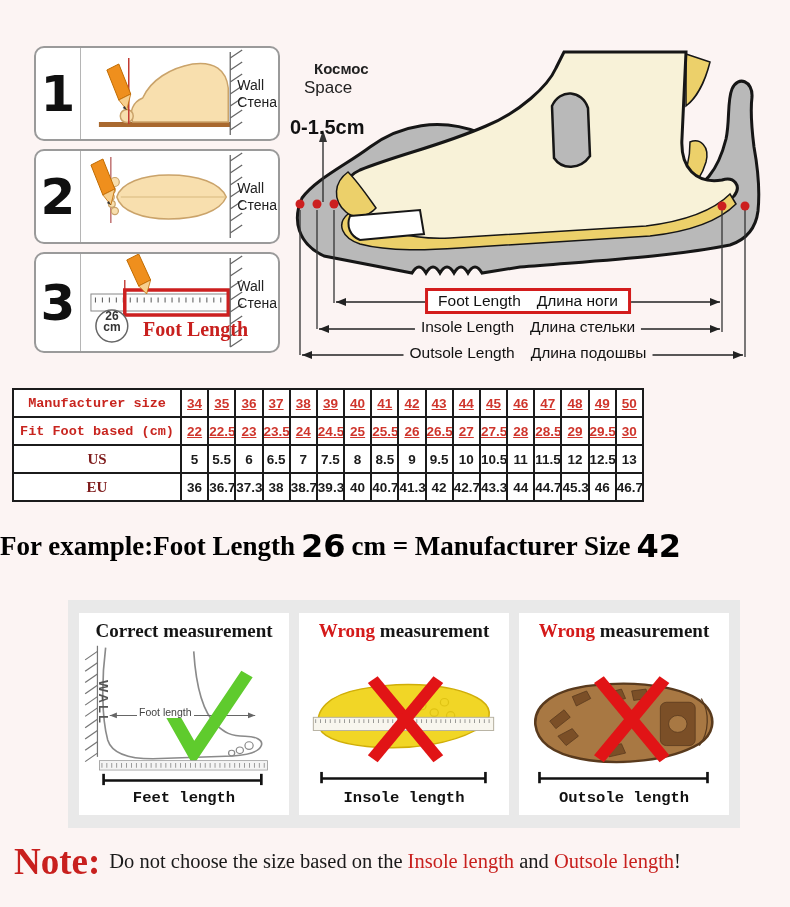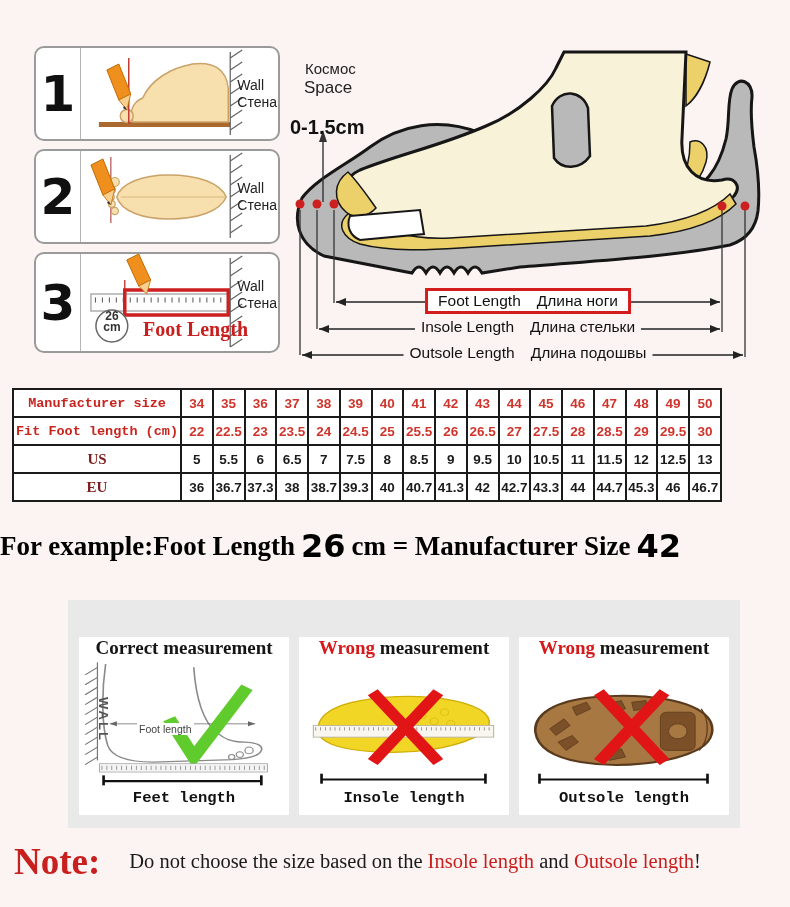--- a/index.html
+++ b/index.html
@@ -19,68 +19,68 @@
   .wall-label{position:absolute;right:1px;top:50%;transform:translateY(-50%);
               font-size:14px;color:#222;line-height:17px;text-align:left;}
   .badge{position:absolute;left:16px;top:57px;width:30px;text-align:center;
          font-size:12px;line-height:11px;color:#333;font-weight:bold;}
   .step3-caption{position:absolute;left:62px;top:64px;color:#c8201e;
                  font-family:"Liberation Serif",serif;font-weight:bold;font-size:20px;}
 
   
   .shoe-area{position:absolute;left:290px;top:42px;width:498px;height:325px;}
   .shoe-area svg{position:absolute;inset:0;width:100%;height:100%;}
-  .space-ru{position:absolute;left:15px;top:18px;font-size:15px;color:#222;}
+  .space-ru{position:absolute;left:24px;top:18px;font-size:15px;color:#222;font-weight:bold;}
   .space-en{position:absolute;left:14px;top:36px;font-size:17px;color:#222;}
   .space-val{position:absolute;left:0px;top:74px;font-size:20px;font-weight:bold;color:#111;}
   .dim-label{position:absolute;left:238px;transform:translateX(-50%);
              background:#fcf4f3;padding:0 6px;white-space:nowrap;display:flex;gap:16px;
              font-size:15.5px;color:#111;}
   .dim-label.boxed{background:#fff;border:3px solid #d31c1c;padding:1px 10px;}
   .dim-foot{top:246px;}
   .dim-insole{top:276px;}
   .dim-outsole{top:302px;}
 
   
-  .size-table{position:absolute;left:12px;top:388px;width:710px;border-collapse:collapse;
+  .size-table{position:absolute;left:12px;top:388px;width:632px;border-collapse:collapse;
               table-layout:fixed;background:#fff;}
   .size-table th,.size-table td{border:2px solid #1b1b1b;height:26px;text-align:center;
               font-weight:bold;padding:0;overflow:hidden;}
   .size-table th{width:166px;}
   .row-red th{font-family:"Liberation Mono",monospace;font-size:13.5px;color:#c8251f;}
-  .row-red td{color:#cf352c;font-size:13.5px;}
+  .row-red td{color:#cf352c;font-size:13.5px;text-decoration:underline;}
   .row-black th{font-family:"Liberation Serif",serif;font-size:15px;color:#7f1d1d;}
   .row-black td{color:#1b1b1b;font-size:13.5px;}
 
   
   .example{position:absolute;top:527px;left:0;right:0;text-align:left;color:#000000;
            font-family:"Liberation Serif",serif;font-weight:bold;font-size:27px;}
   .example .big{font-family:"DejaVu Sans",sans-serif;font-size:32px;margin:0 6px;
                 vertical-align:-2px;}
 
   
   .panels{position:absolute;left:68px;top:600px;width:672px;height:228px;background:#e9e9e9;
           display:flex;gap:10px;padding:13px 11px;box-sizing:border-box;}
   .panel{flex:1;background:#fff;position:relative;display:flex;flex-direction:column;
-         align-items:center;box-sizing:border-box;margin-top:24px;}
+         align-items:center;padding-top:7px;box-sizing:border-box;}
   .panel-title{font-family:"Liberation Serif",serif;font-weight:bold;font-size:19px;
                color:#151515;white-space:pre;}
   .panel-title .red{color:#d41a1a;}
   .panel-art{width:100%;flex:1;position:relative;}
   .panel-art svg{position:absolute;inset:0;width:100%;height:100%;}
   .panel-caption{font-size:15.5px;font-weight:bold;color:#111;padding:2px 0 8px;
                  font-family:Liberation Mono, monospace;}
   .wall-vert{position:absolute;left:17px;top:38px;writing-mode:vertical-rl;color:#555;
              font-size:13px;font-weight:bold;letter-spacing:2px;}
   .mini-label{position:absolute;left:58px;top:64px;font-size:10.5px;color:#444;
               background:#fff;padding:0 2px;}
 
   
   .note{position:absolute;left:14px;top:840px;width:770px;display:flex;align-items:center;
-        font-family:"Liberation Serif",serif;color:#1a1a1a;font-size:20.5px;gap:20px;}
+        font-family:"Liberation Serif",serif;color:#1a1a1a;font-size:20.5px;}
   .note-label{color:#c8201e;font-weight:bold;font-size:37px;margin-right:9px;}
   .note-text .red{color:#c8201e;}
 </style>
 </head>
 <body>
 
 <div class="page">
 
   <div class="steps">
 
@@ -267,21 +267,21 @@
           <td>43</td>
           <td>44</td>
           <td>45</td>
           <td>46</td>
           <td>47</td>
           <td>48</td>
           <td>49</td>
           <td>50</td>
         </tr>
         <tr class="row-red">
-          <th>Fit Foot length (cm)</th>
+          <th>Fit Foot based (cm)</th>
           <td>22</td>
           <td>22.5</td>
           <td>23</td>
           <td>23.5</td>
           <td>24</td>
           <td>24.5</td>
           <td>25</td>
           <td>25.5</td>
           <td>26</td>
           <td>26.5</td>

